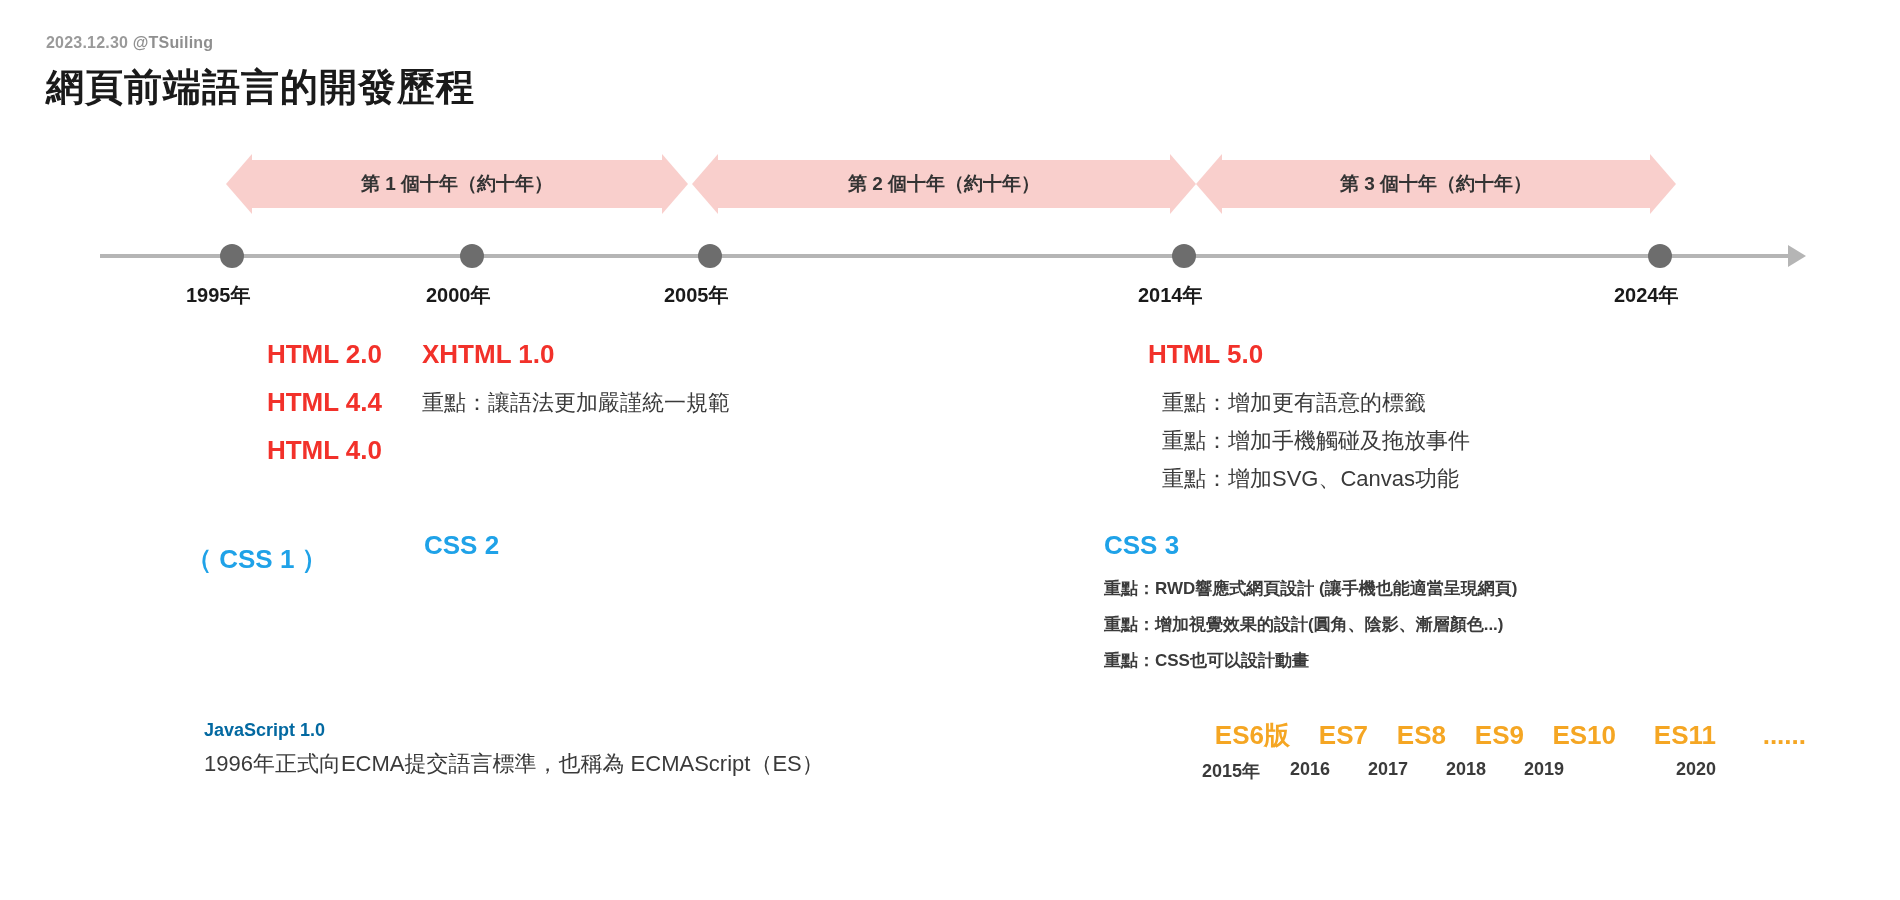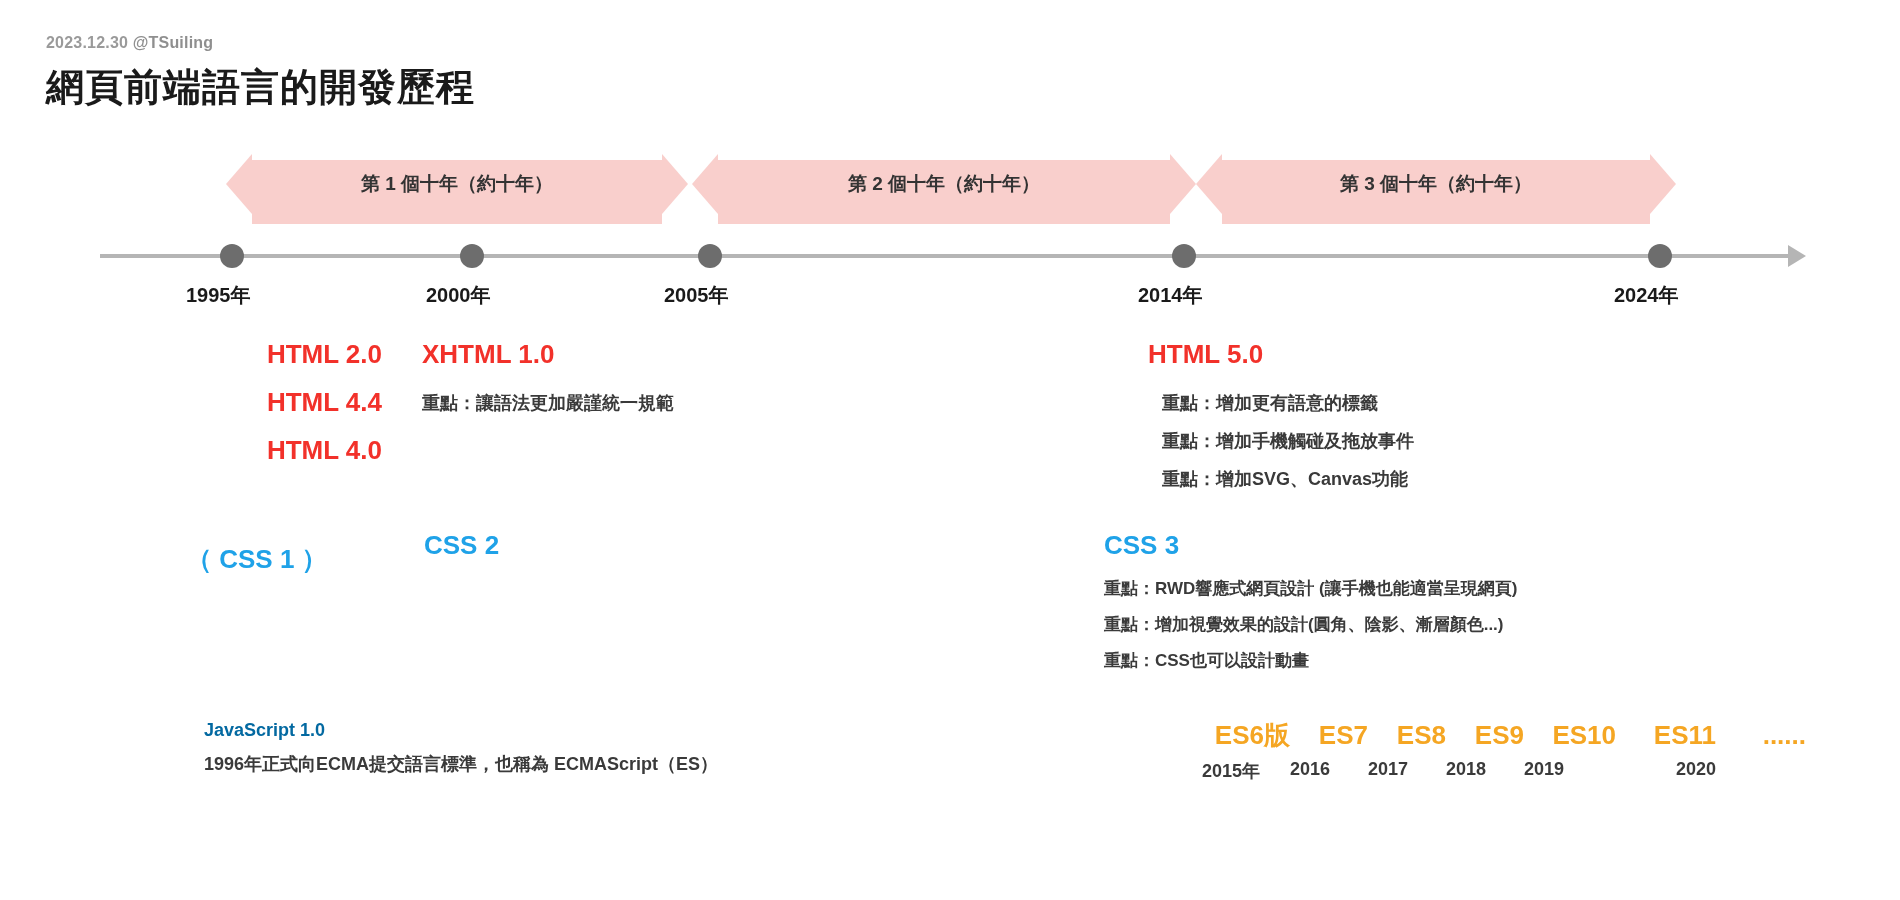--- a/index.html
+++ b/index.html
@@ -35,21 +35,21 @@
     font-size: 38px;
     font-weight: bold;
     color: #1a1a1a;
     letter-spacing: 1px;
     white-space: nowrap;
   }
 
   
   .decade {
     position: absolute;
-    height: 64px;
+    height: 48px;
     top: 160px;
   }
   .decade .bar {
     position: absolute;
     left: 0; top: 0; right: 0; bottom: 0;
     background: #f9cfcc;
   }
   .decade .arrow-l, .decade .arrow-r {
     position: absolute;
     top: -6px;
@@ -117,22 +117,22 @@
     color: #1fa2e8;
     font-size: 26px;
     font-weight: bold;
   }
   .h-orange {
     color: #0369a1;
     font-size: 18px;
     font-weight: bold;
   }
   .note {
-    font-size: 18px;
-    font-weight: bold;
+    font-size: 22px;
+    font-weight: normal;
     color: #3a3a3a;
     line-height: 38px;
   }
   .note-sm {
     font-size: 17px;
     font-weight: bold;
     color: #3a3a3a;
     line-height: 36px;
   }
 

